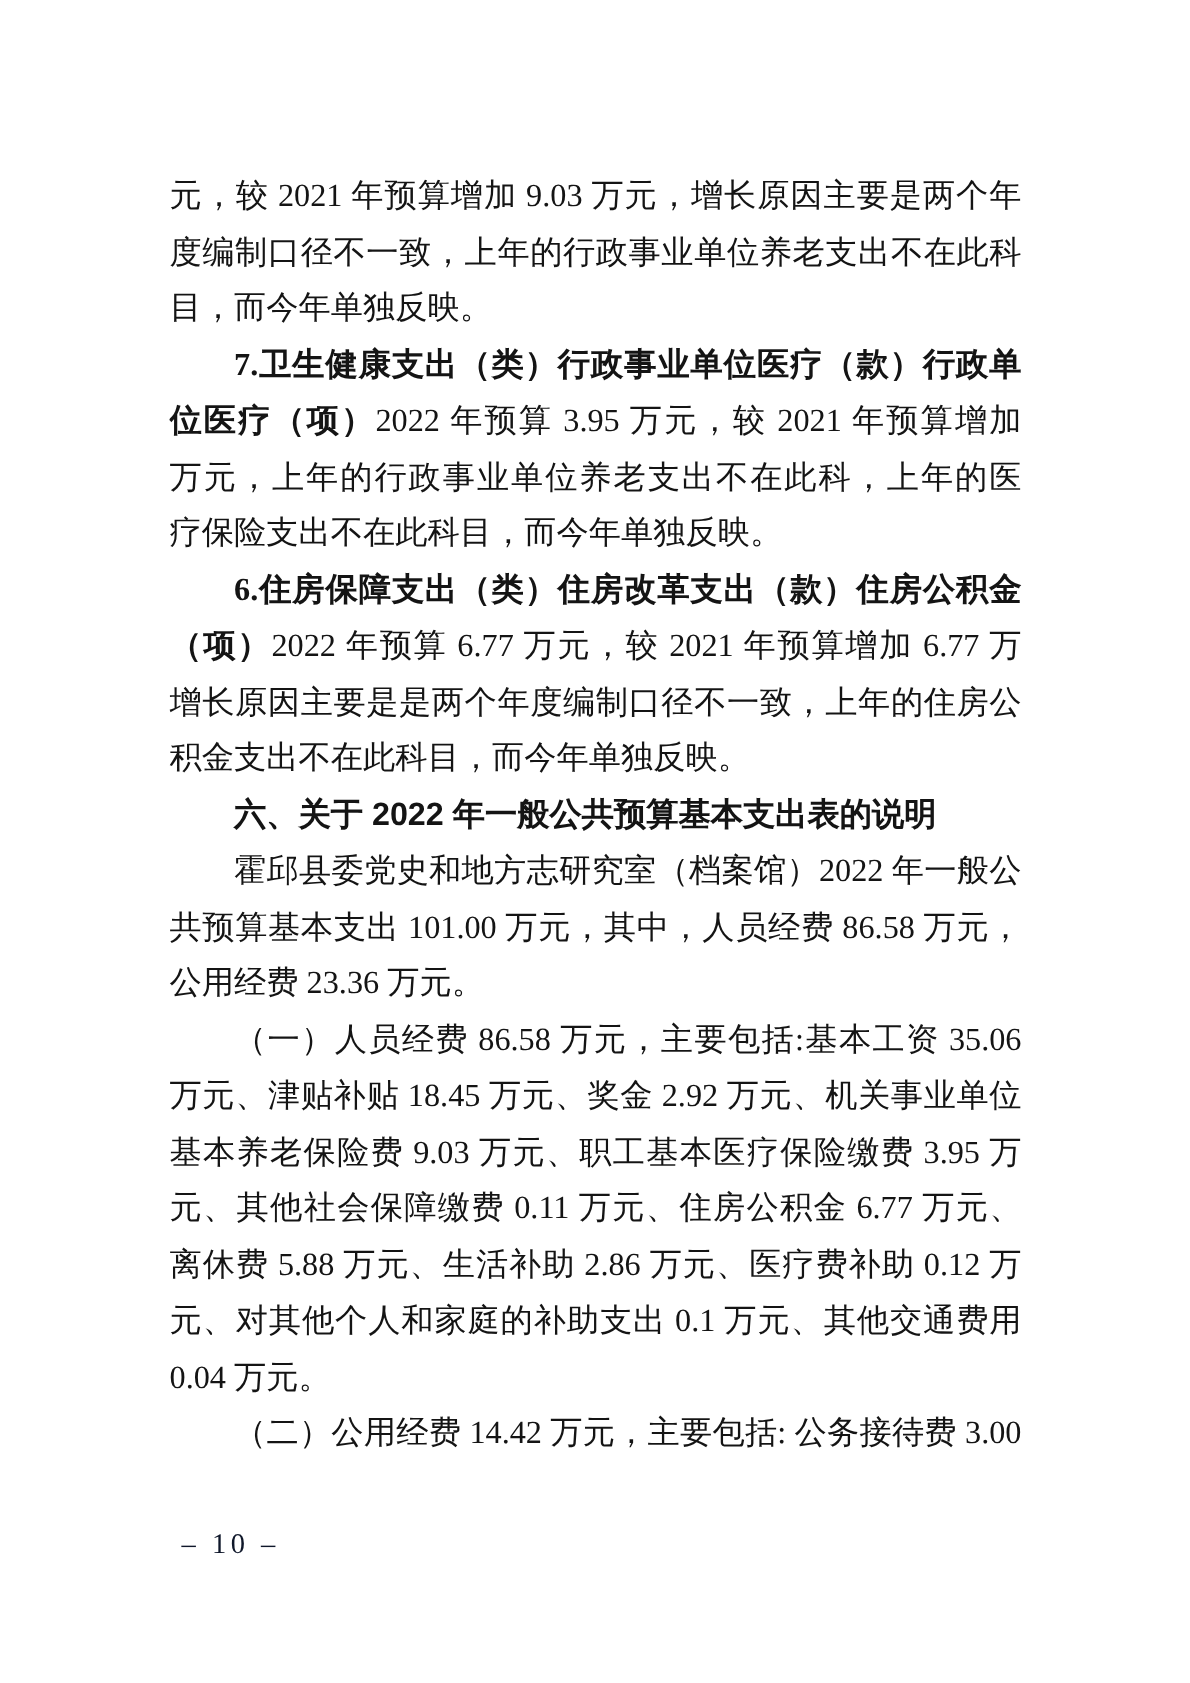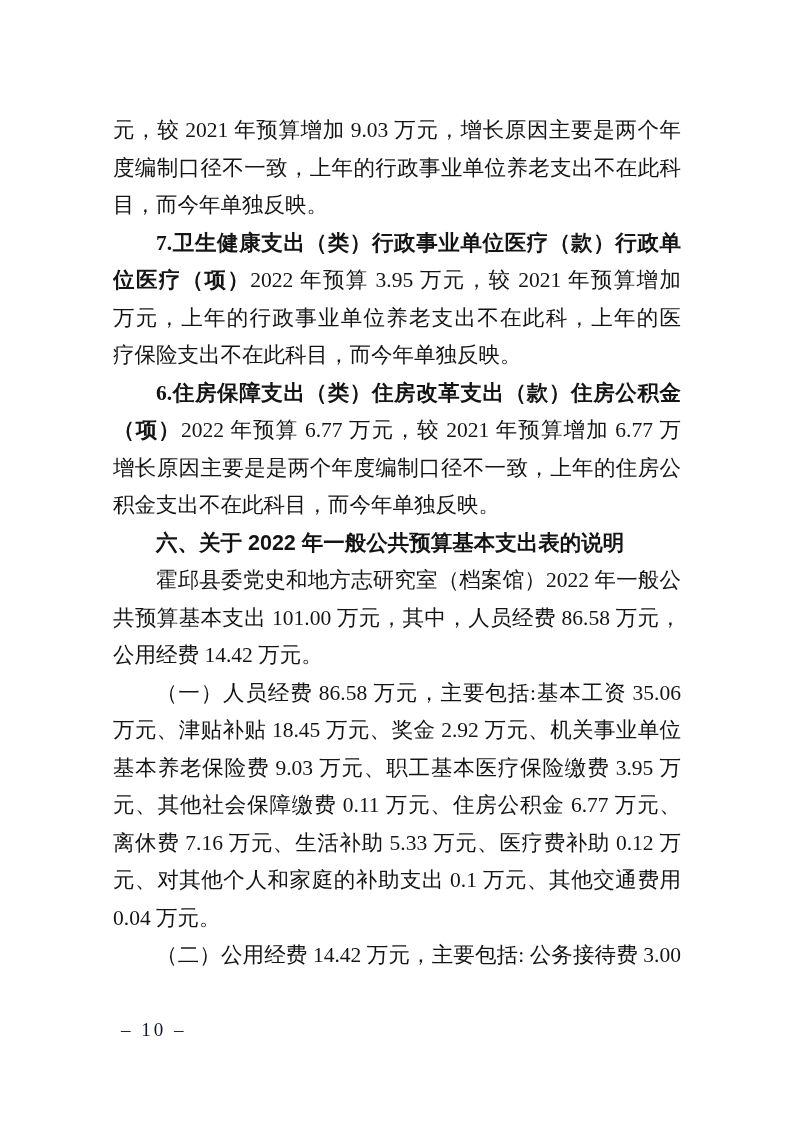--- a/index.html
+++ b/index.html
@@ -58,24 +58,24 @@
       <div class="line just"><span class="b">位医疗（项）</span><span>2022 年预算 3.95 万元，较 2021 年预算增加 3.95</span></div>
       <div class="line just"><span>万元，上年的行政事业单位养老支出不在此科，上年的医</span></div>
       <div class="line"><span>疗保险支出不在此科目，而今年单独反映。</span></div>
       <div class="line just indent"><span class="b">6.住房保障支出（类）住房改革支出（款）住房公积金</span></div>
       <div class="line just"><span class="b">（项）</span><span>2022 年预算 6.77 万元，较 2021 年预算增加 6.77 万元，</span></div>
       <div class="line just"><span>增长原因主要是是两个年度编制口径不一致，上年的住房公</span></div>
       <div class="line"><span>积金支出不在此科目，而今年单独反映。</span></div>
       <div class="line indent heading"><span class="b">六、关于 2022 年一般公共预算基本支出表的说明</span></div>
       <div class="line just indent"><span>霍邱县委党史和地方志研究室（档案馆）2022 年一般公</span></div>
       <div class="line just"><span>共预算基本支出 101.00 万元，其中，人员经费 86.58 万元，</span></div>
-      <div class="line"><span>公用经费 14.42 万元。</span></div>
+      <div class="line"><span>公用经费 23.36 万元。</span></div>
       <div class="line just indent"><span>（一）人员经费 86.58 万元，主要包括:基本工资 35.06</span></div>
       <div class="line just"><span>万元、津贴补贴 18.45 万元、奖金 2.92 万元、机关事业单位</span></div>
       <div class="line just"><span>基本养老保险费 9.03 万元、职工基本医疗保险缴费 3.95 万</span></div>
       <div class="line just"><span>元、其他社会保障缴费 0.11 万元、住房公积金 6.77 万元、</span></div>
-      <div class="line just"><span>离休费 7.16 万元、生活补助 5.33 万元、医疗费补助 0.12 万</span></div>
+      <div class="line just"><span>离休费 5.88 万元、生活补助 2.86 万元、医疗费补助 0.12 万</span></div>
       <div class="line just"><span>元、对其他个人和家庭的补助支出 0.1 万元、其他交通费用</span></div>
       <div class="line"><span>0.04 万元。</span></div>
       <div class="line just indent"><span>（二）公用经费 14.42 万元，主要包括: 公务接待费 3.00</span></div>
     </div>
   <div class="footer">– 10 –</div>
 </div>
 
 </body></html>

